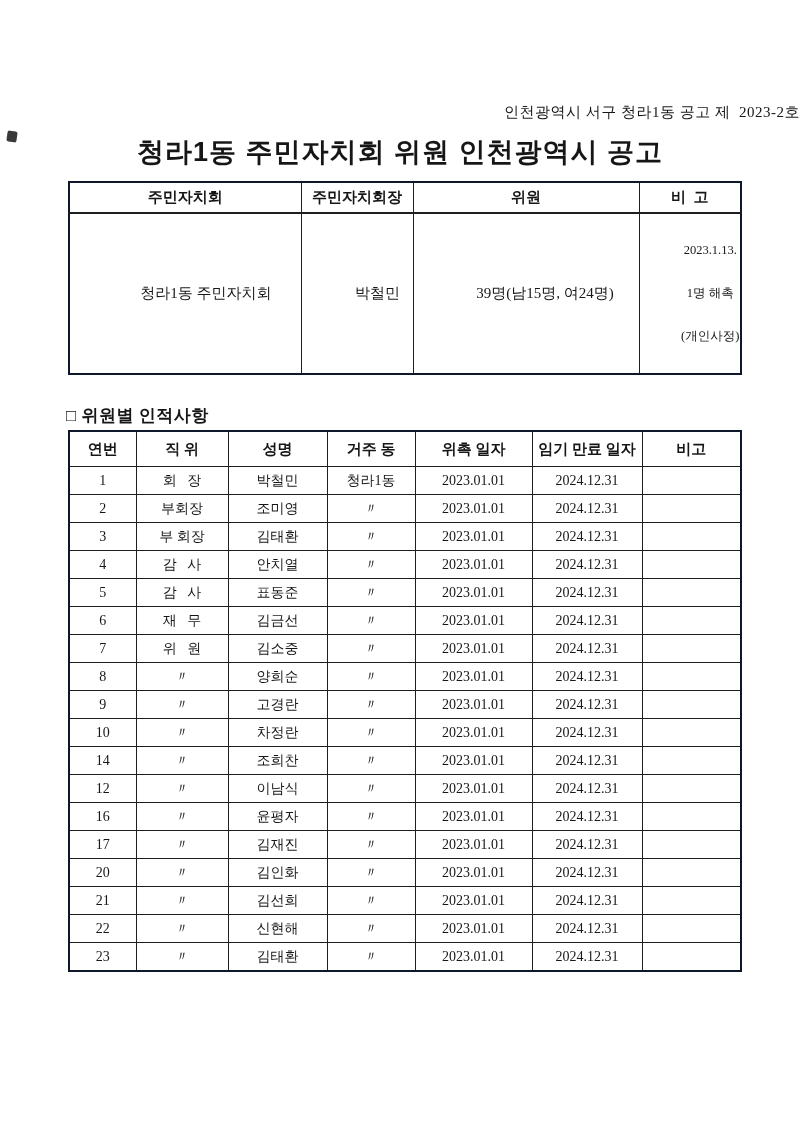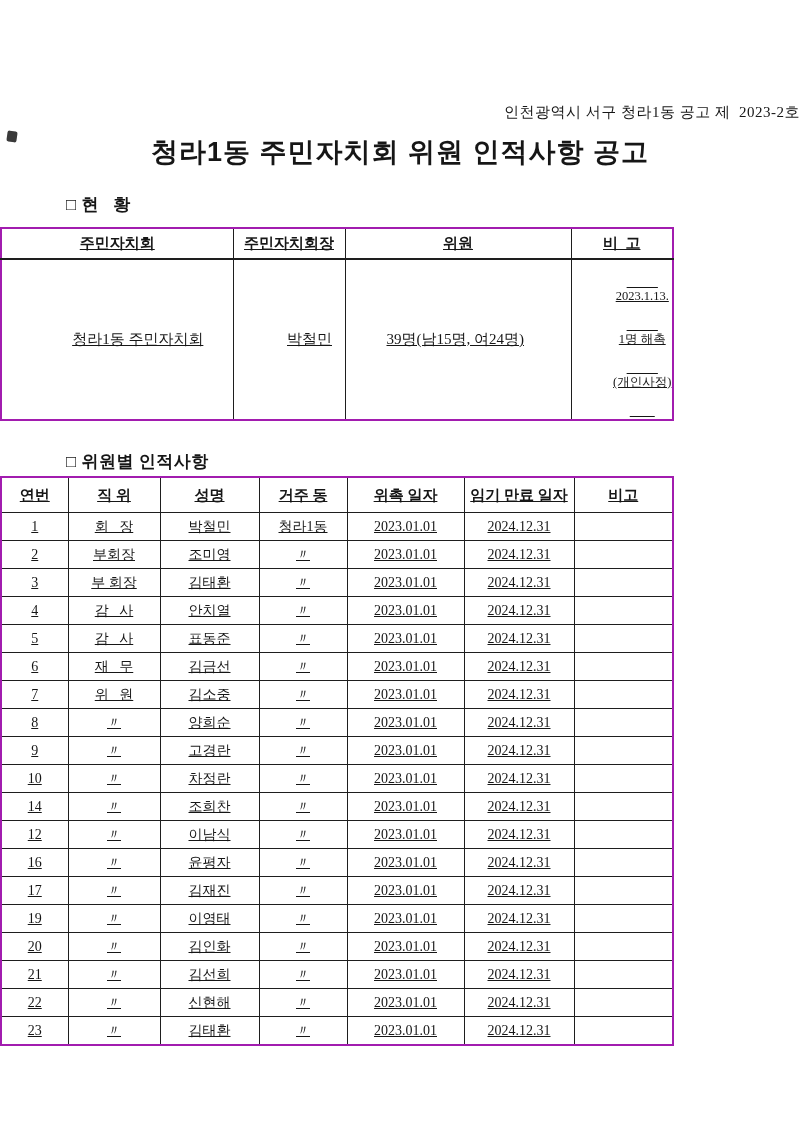--- a/index.html
+++ b/index.html
@@ -41,55 +41,54 @@
     font-size: 17px; font-weight: bold;
     line-height: 20px; letter-spacing: 0.5px;
     white-space: pre;
   }
   .section-heading.first  { margin-top: 26px; }
   .section-heading.second { margin-top: 31px; }
 
   table {
     border-collapse: collapse;
     table-layout: fixed;
+    margin-left: 68px;
     width: 672px;
-    border: 2px solid #a21caf;
-    text-decoration: underline;
+    border: 2px solid #0f172a;
   }
   th, td {
     border: 1px solid #1e1e1e;
     text-align: center; vertical-align: middle;
     white-space: pre;
     padding: 0;
     overflow: hidden;
   }
 
   .status-table { margin-top: 12px; }
   .status-table th { height: 29px; font-size: 15px; font-weight: bold; border-bottom-width: 2px; }
   .status-table td { height: 38px; font-size: 15px; padding-left: 41px; }
-  .status-table td.member-count { text-align: left; padding-right: 3px; }
+  .status-table td.member-count { text-align: center; padding-right: 3px; }
   .status-table td.status-note { font-size: 12.5px; }
   .status-note div { line-height: 13px; }
 
   .members-table { margin-top: 4px; }
   .members-table th { height: 34px; font-size: 15px; font-weight: bold; }
   .members-table td { height: 27px; font-size: 14px; }
 </style>
 </head>
 <body>
 
 <div class="page">
 
   <div class="scan-mark"></div>
 
   <div class="doc-number">인천광역시 서구 청라1동 공고 제  2023-2호</div>
 
-  <h1 class="title">청라1동 주민자치회 위원 인적사항 공고</h1>
-
-  <div class="section-heading first">□ 현   황</div>
+  <h1 class="title">청라1동 주민자치회 위원 인천광역시 공고</h1>
+
 
   <table class="status-table">
     <colgroup>
       <col style="width:232px">
         <col style="width:112px">
         <col style="width:226px">
         <col style="width:102px">
     </colgroup>
     <thead>
       <tr>
@@ -257,29 +256,20 @@
         <tr>
           <td>17</td>
           <td>〃</td>
           <td>김재진</td>
           <td>〃</td>
           <td>2023.01.01</td>
           <td>2024.12.31</td>
           <td></td>
         </tr>
         <tr>
-          <td>19</td>
-          <td>〃</td>
-          <td>이영태</td>
-          <td>〃</td>
-          <td>2023.01.01</td>
-          <td>2024.12.31</td>
-          <td></td>
-        </tr>
-        <tr>
           <td>20</td>
           <td>〃</td>
           <td>김인화</td>
           <td>〃</td>
           <td>2023.01.01</td>
           <td>2024.12.31</td>
           <td></td>
         </tr>
         <tr>
           <td>21</td>

